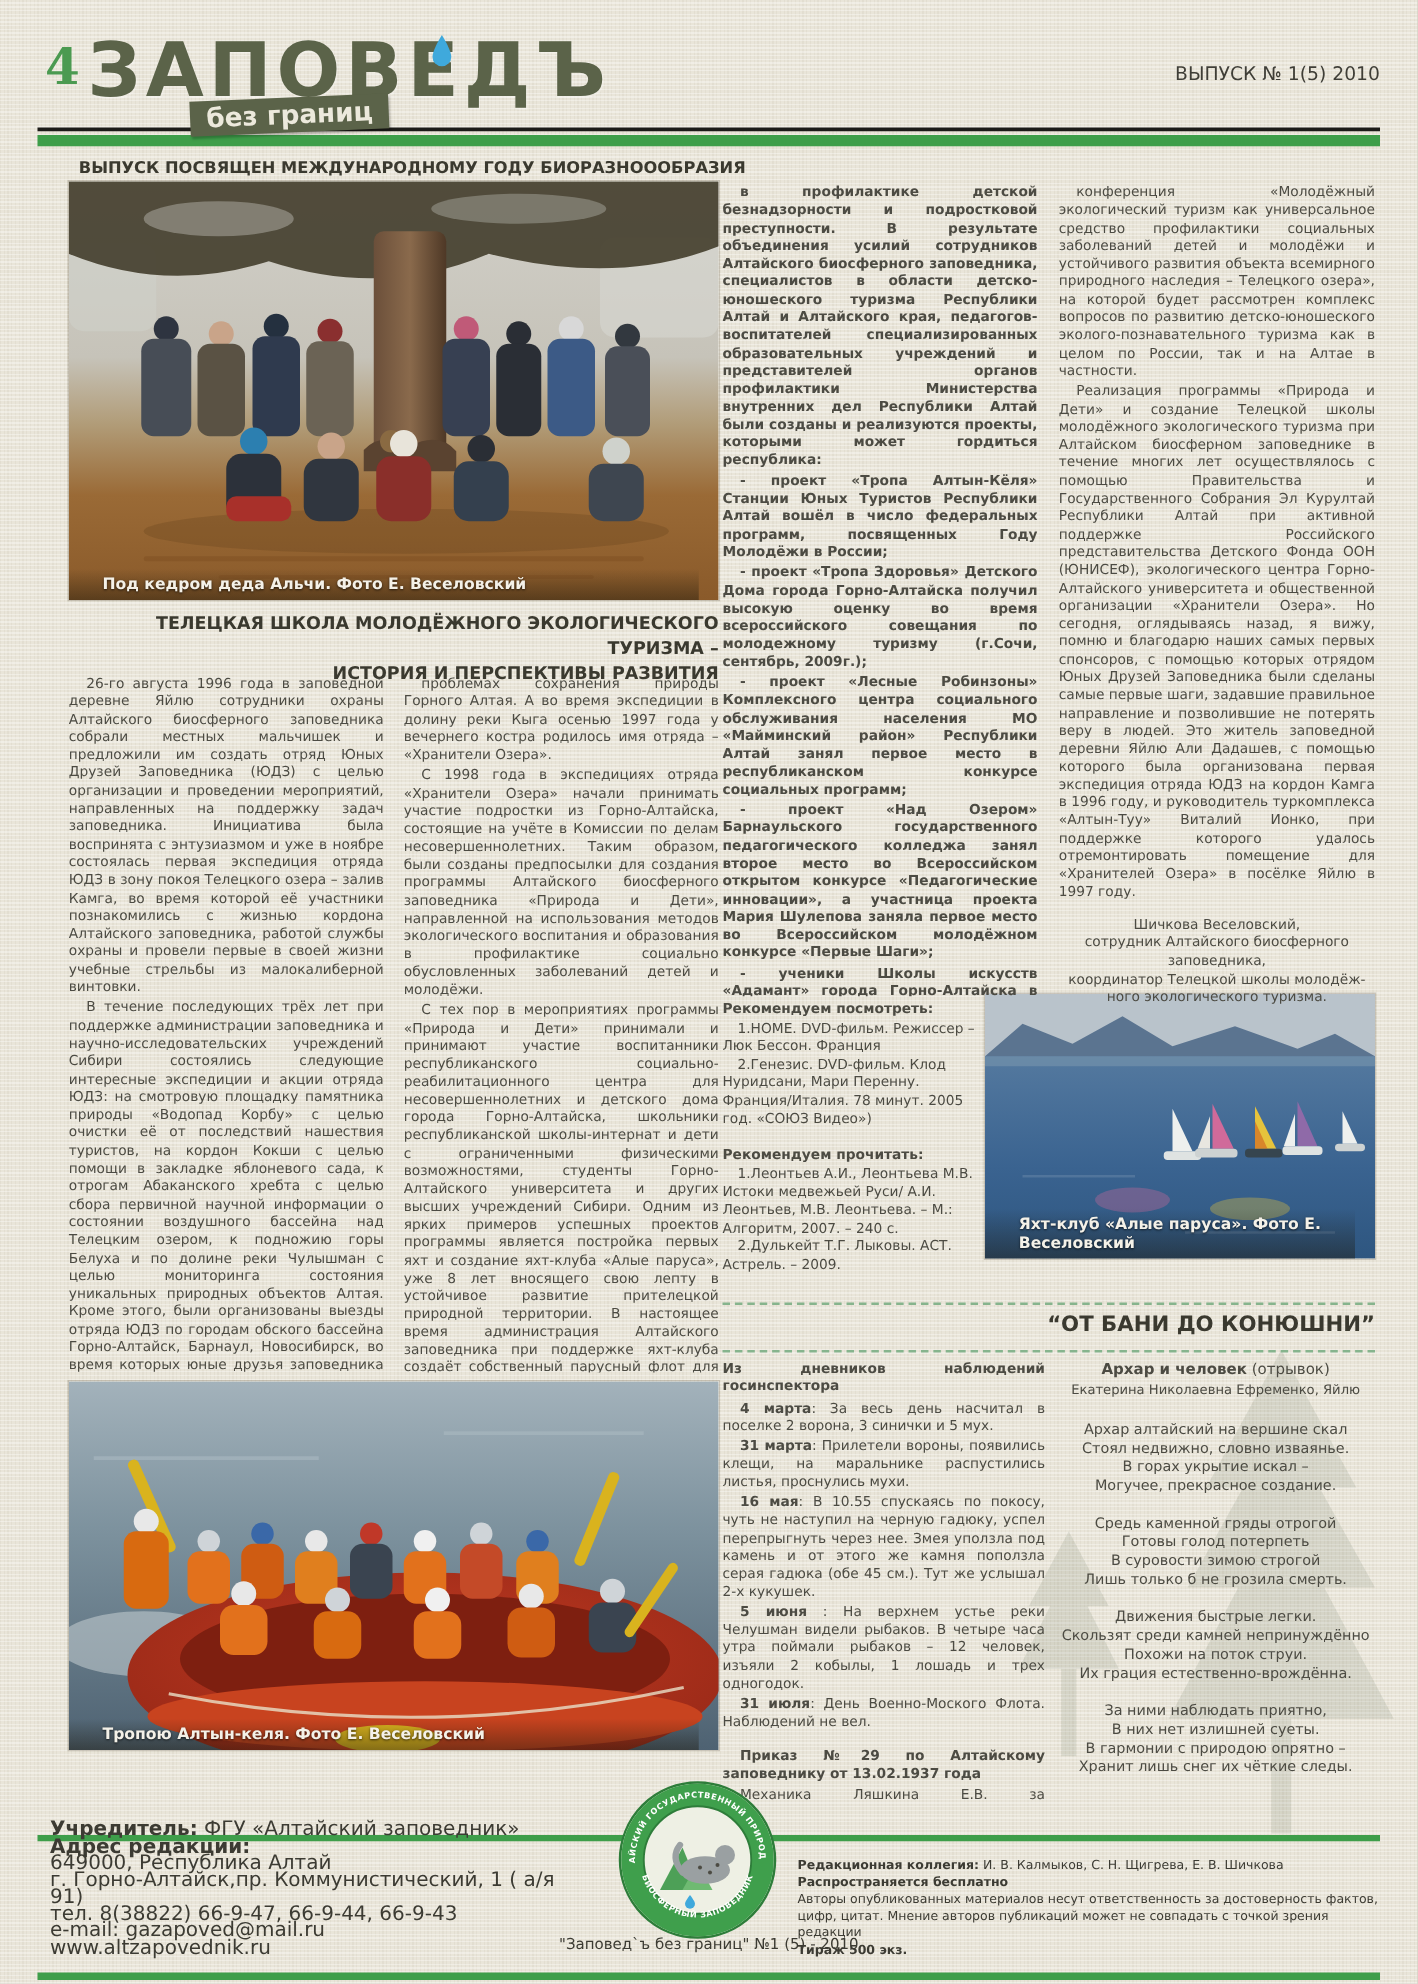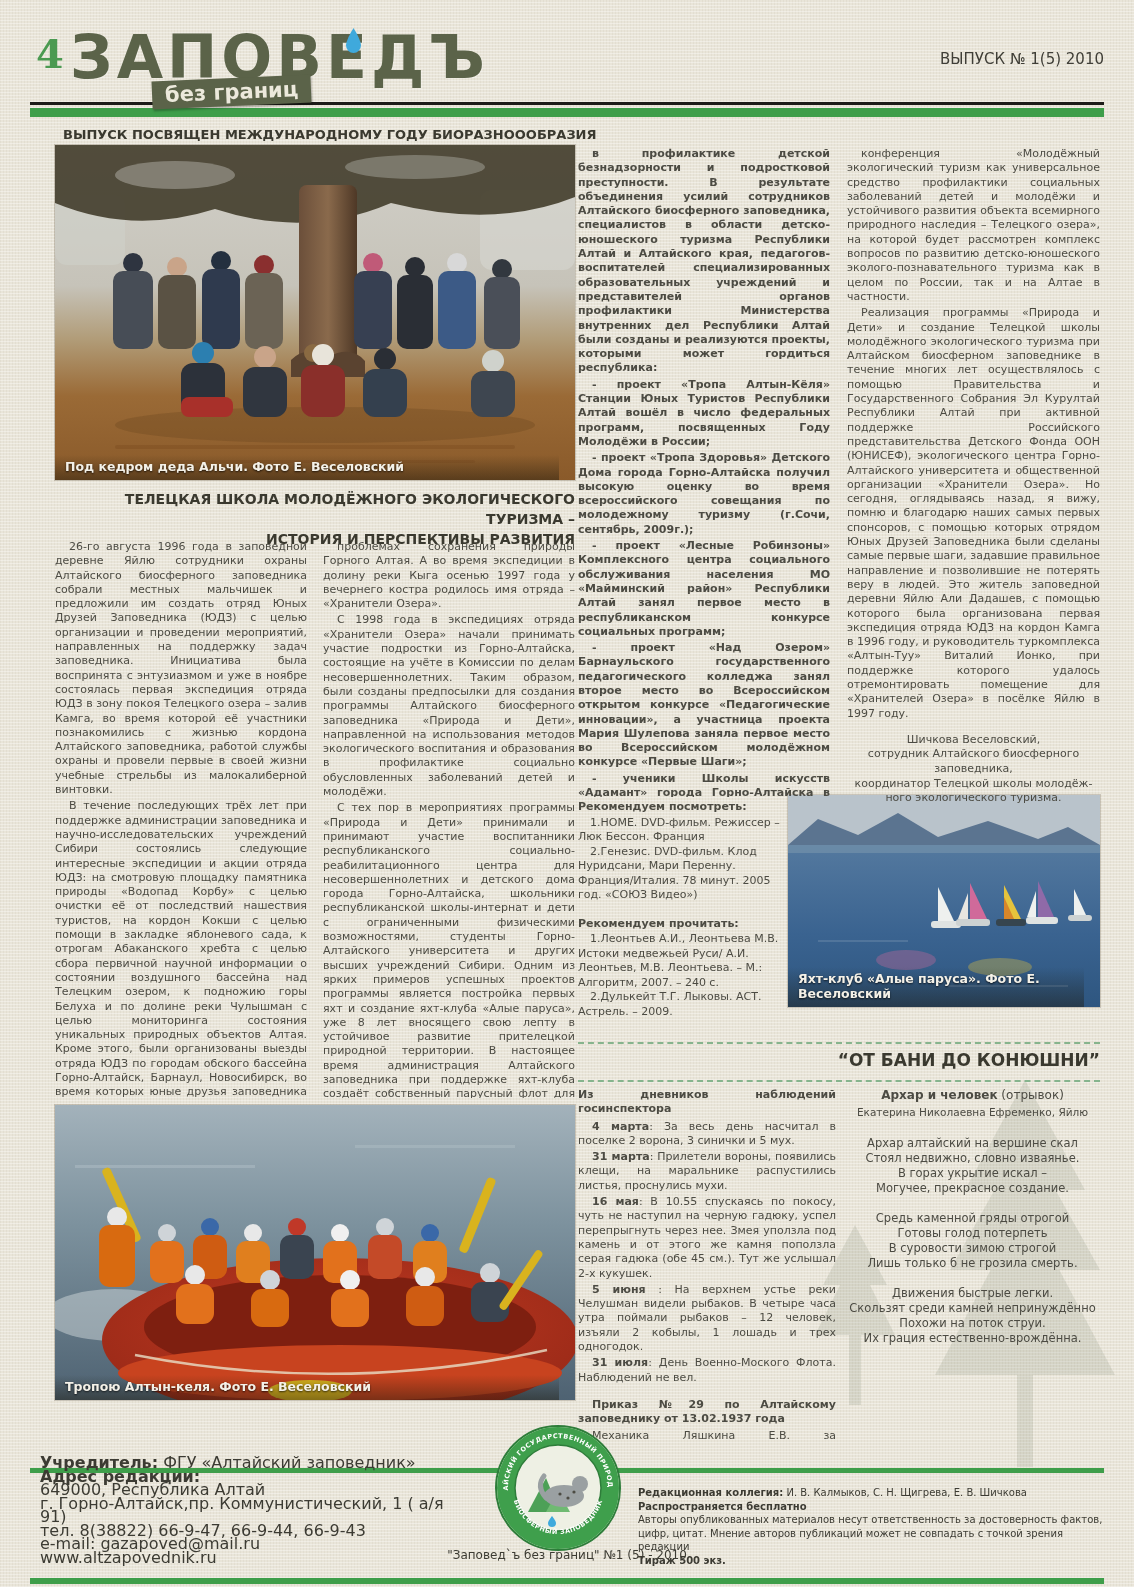--- a/index.html
+++ b/index.html
@@ -18,21 +18,21 @@
     padding:2px 13px;transform:rotate(-2.5deg);z-index:4;box-shadow:1px 2px 2px rgba(0,0,0,.25);}
   .droplet{left:345px;top:28px;z-index:5;}
   .issue{right:30px;top:50px;font-size:15px;color:#3f3e37;z-index:2;}
   .rule-black{left:30px;top:102px;width:1074px;height:3px;background:#1c1b18;}
   .rule-green{left:30px;top:108px;width:1074px;height:9px;background:#3e9e4a;}
   .dedication{left:63px;top:127px;font-size:13px;font-weight:bold;color:#3a392f;}
   
   .photo{overflow:hidden;z-index:1;box-shadow:0 0 0 1px rgba(90,80,60,.25);}
   .photo svg{display:block;}
   .photo-cap{position:absolute;left:0;right:16px;bottom:0;color:#f4f1e8;font-weight:bold;font-size:12.5px;
-    padding:4px 10px 6px;background:linear-gradient(rgba(20,15,5,0), rgba(30,25,12,.45));
+    padding:4px 27px 6px;background:linear-gradient(rgba(20,15,5,0), rgba(30,25,12,.45));
     text-shadow:0 1px 2px rgba(0,0,0,.7);}
   .cap-center{text-align:left;}
   
   .art-title{left:55px;top:489px;width:520px;text-align:right;font-weight:bold;font-size:14px;
     line-height:20px;color:#3a392f;white-space:pre-line;z-index:2;}
   .col{width:252px;text-align:justify;font-size:11px;line-height:14.3px;overflow:hidden;z-index:2;}
   .col p{margin:0 0 2px;text-indent:14px;}
   .sig{text-align:center;font-size:11px;line-height:14.6px;margin-top:12px;}
   .sig div{margin:0;}
   
@@ -254,20 +254,21 @@
     </div>
   </div>
 
   <div class="abs poem">
     <div class="poem-h"><b>Архар и человек</b><span> (отрывок)</span></div>
     <div class="poem-a">Екатерина Николаевна Ефременко, Яйлю</div>
     <div>
         <p>Архар алтайский на вершине скал<br>Стоял недвижно, словно изваянье.<br>В горах укрытие искал –<br>Могучее, прекрасное создание.</p>
         <p>Средь каменной гряды отрогой<br>Готовы голод потерпеть<br>В суровости зимою строгой<br>Лишь только б не грозила смерть.</p>
         <p>Движения быстрые легки.<br>Скользят среди камней непринуждённо<br>Похожи на поток струи.<br>Их грация естественно-врождённа.</p>
+        <p>За ними наблюдать приятно,<br>В них нет излишней суеты.<br>В гармонии с природою опрятно –<br>Хранит лишь снег их чёткие следы.</p>
       </div>
   </div>
 
   <div class="abs photo" style="left:55px;top:1105px;width:520px;height:295px;">
     <svg width="520" height="295" viewBox="0 0 520 295">
       <defs>
         <linearGradient id="g3" x1="0" y1="0" x2="0" y2="1">
           <stop offset="0" stop-color="#a3b2bb"></stop>
             <stop offset="0.4" stop-color="#7d929e"></stop>
             <stop offset="1" stop-color="#4e6272"></stop>

